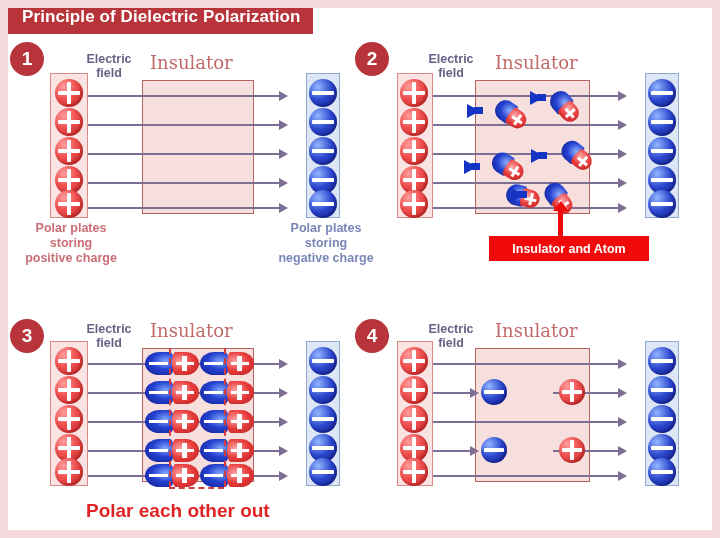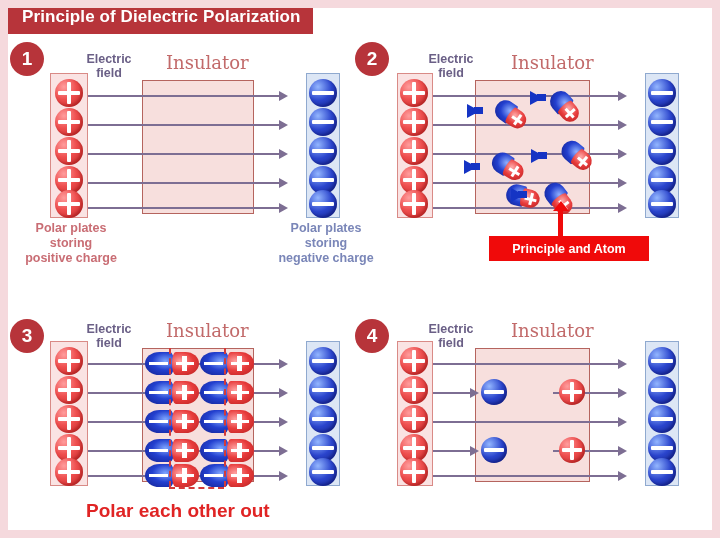--- a/index.html
+++ b/index.html
@@ -36,21 +36,21 @@
     display:flex;align-items:center;justify-content:center;
     box-sizing:border-box;
   }
   
   .lbl-efield{
     position:absolute;color:#6a5f86;font-weight:bold;font-size:12.5px;
     line-height:14px;text-align:center;white-space:pre-line;
   }
   .lbl-insulator{
     position:absolute;color:#c26a6a;font-size:18px;
-    font-family:"DejaVu Serif",serif;white-space:nowrap;margin-left:16px;
+    font-family:"DejaVu Serif",serif;white-space:nowrap;
   }
   .lbl-plate{
     position:absolute;font-size:12.5px;font-weight:bold;
     line-height:15px;text-align:center;white-space:pre-line;
   }
   .lbl-plate.pos{color:#c96d74;}
   .lbl-plate.neg{color:#7a86b8;}
   
   .plate{
     position:absolute;box-sizing:border-box;
@@ -352,21 +352,21 @@
       <div class="bluearrow" style="left:456px;top:152px;transform:rotate(180deg);"></div>
       <div class="bluearrow-tail" style="left:530px;top:144px;width:9px;"></div>
       <div class="bluearrow" style="left:523px;top:141px;transform:rotate(180deg);"></div>
       <div class="bluearrow-tail" style="left:510px;top:183px;width:9px;"></div>
       <div class="bluearrow" style="left:503px;top:180px;transform:rotate(180deg);"></div>
     </div>
 
     <div class="callout-tip" style="left:545px;top:193px;"></div>
     <div class="callout-stem" style="left:550px;top:203px;height:25px;"></div>
     <div class="callout" style="left:481px;top:228px;width:160px;height:25px;">
-      <span>Principle and Atom</span>
+      <span>Insulator and Atom</span>
     </div>
   </div>
 
   <div class="panel">
     <div class="badge" style="left:2px;top:311px;">3</div>
 
     <div class="lbl-efield" style="left:66px;top:314px;width:70px;">Electric
 field</div>
     <div class="lbl-insulator" style="left:142px;top:312px;">Insulator</div>
 

